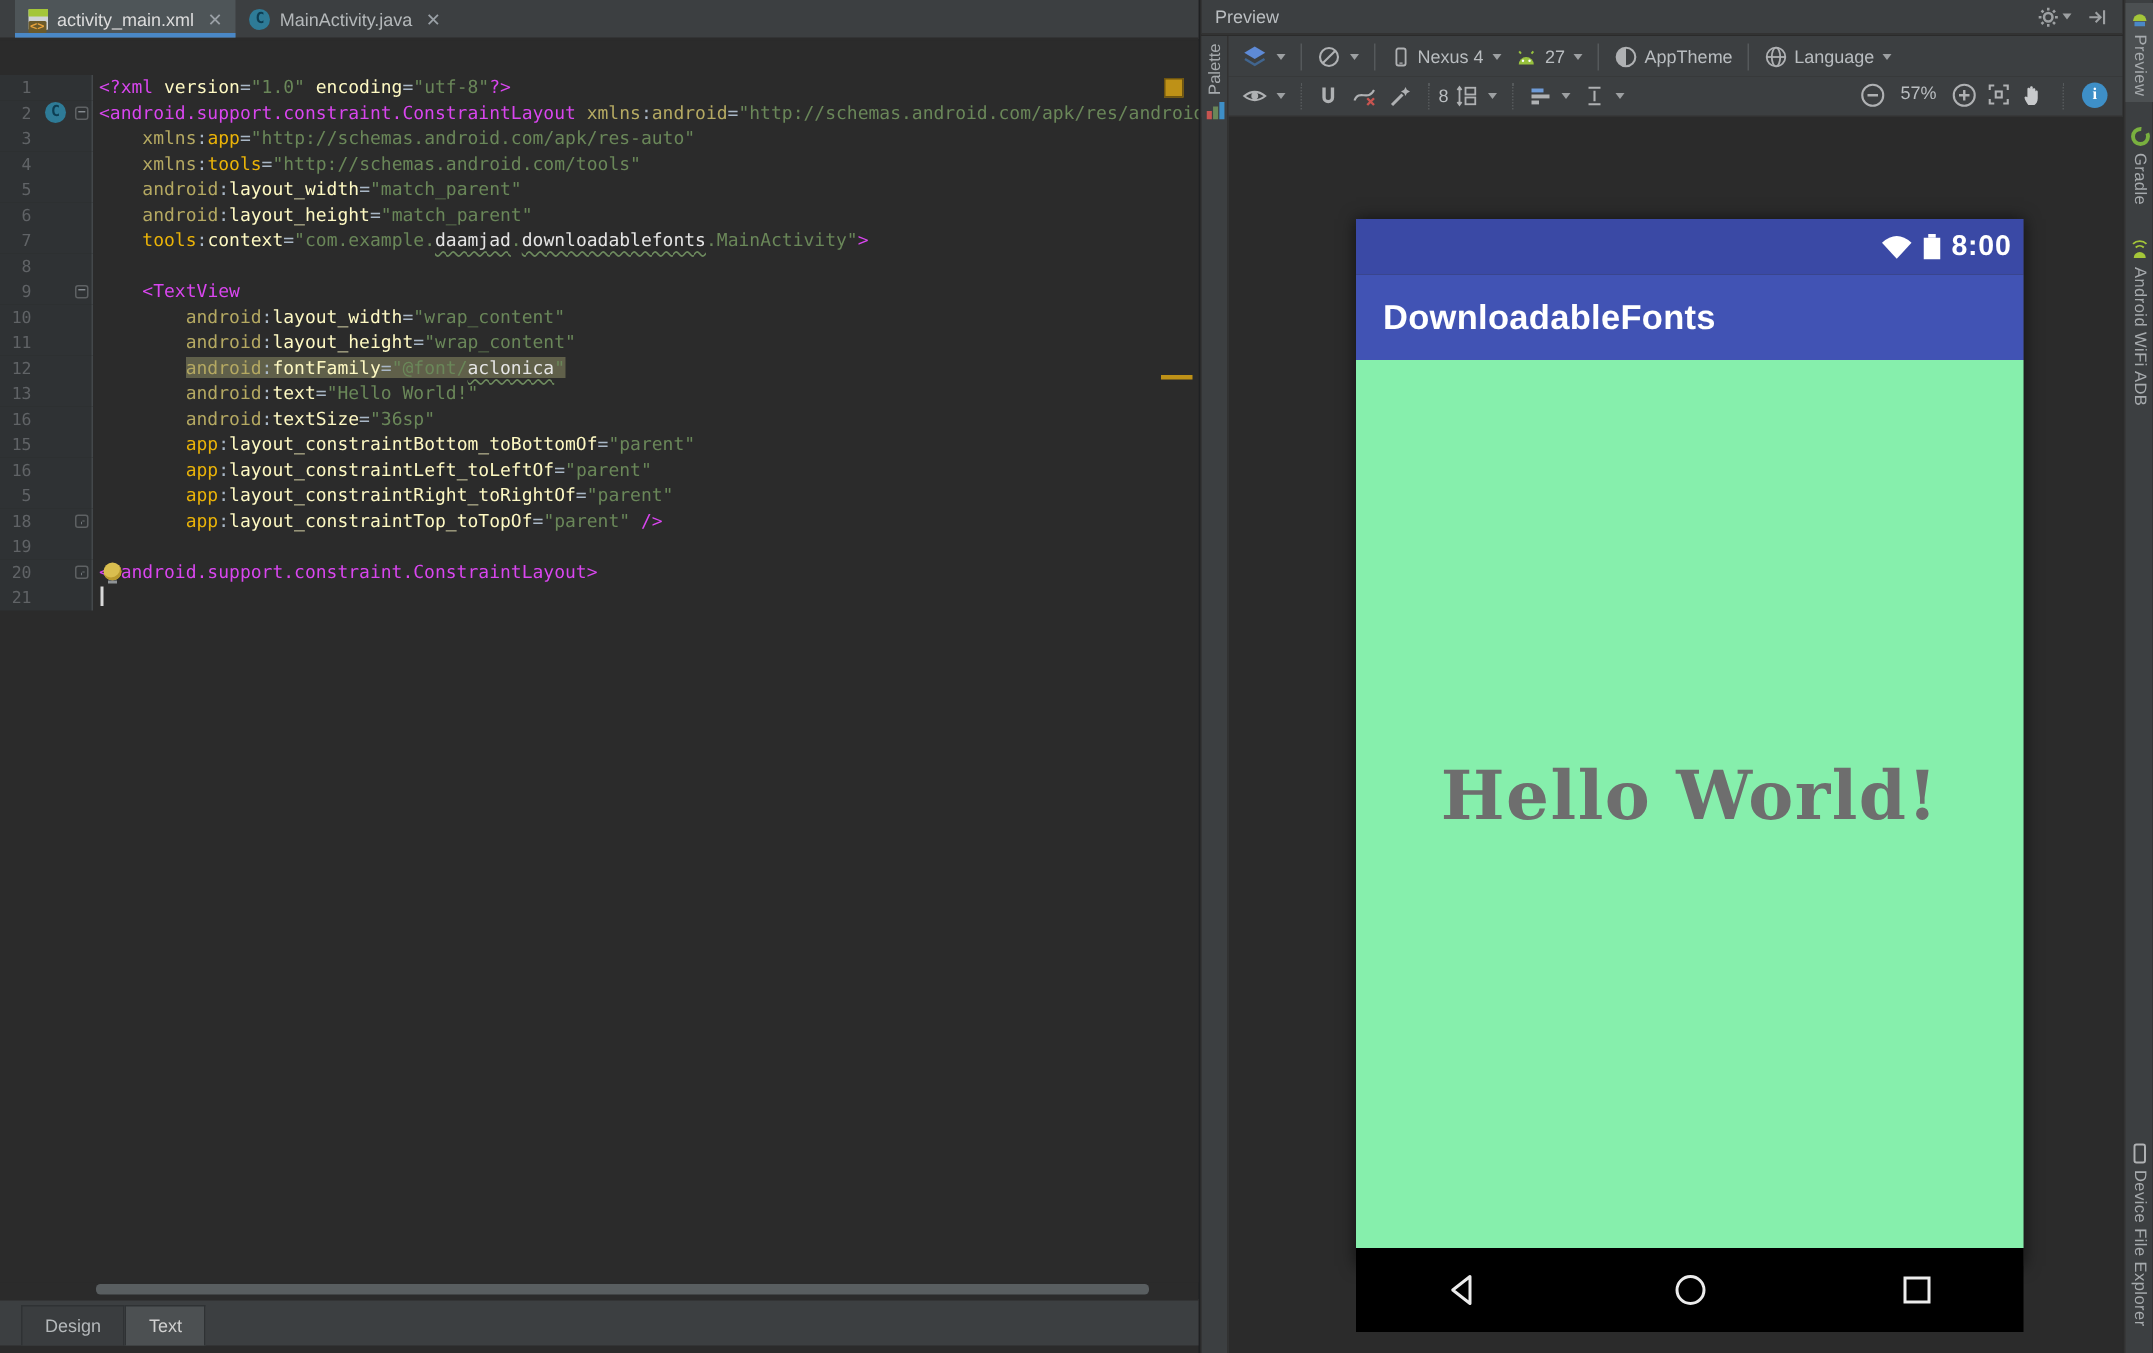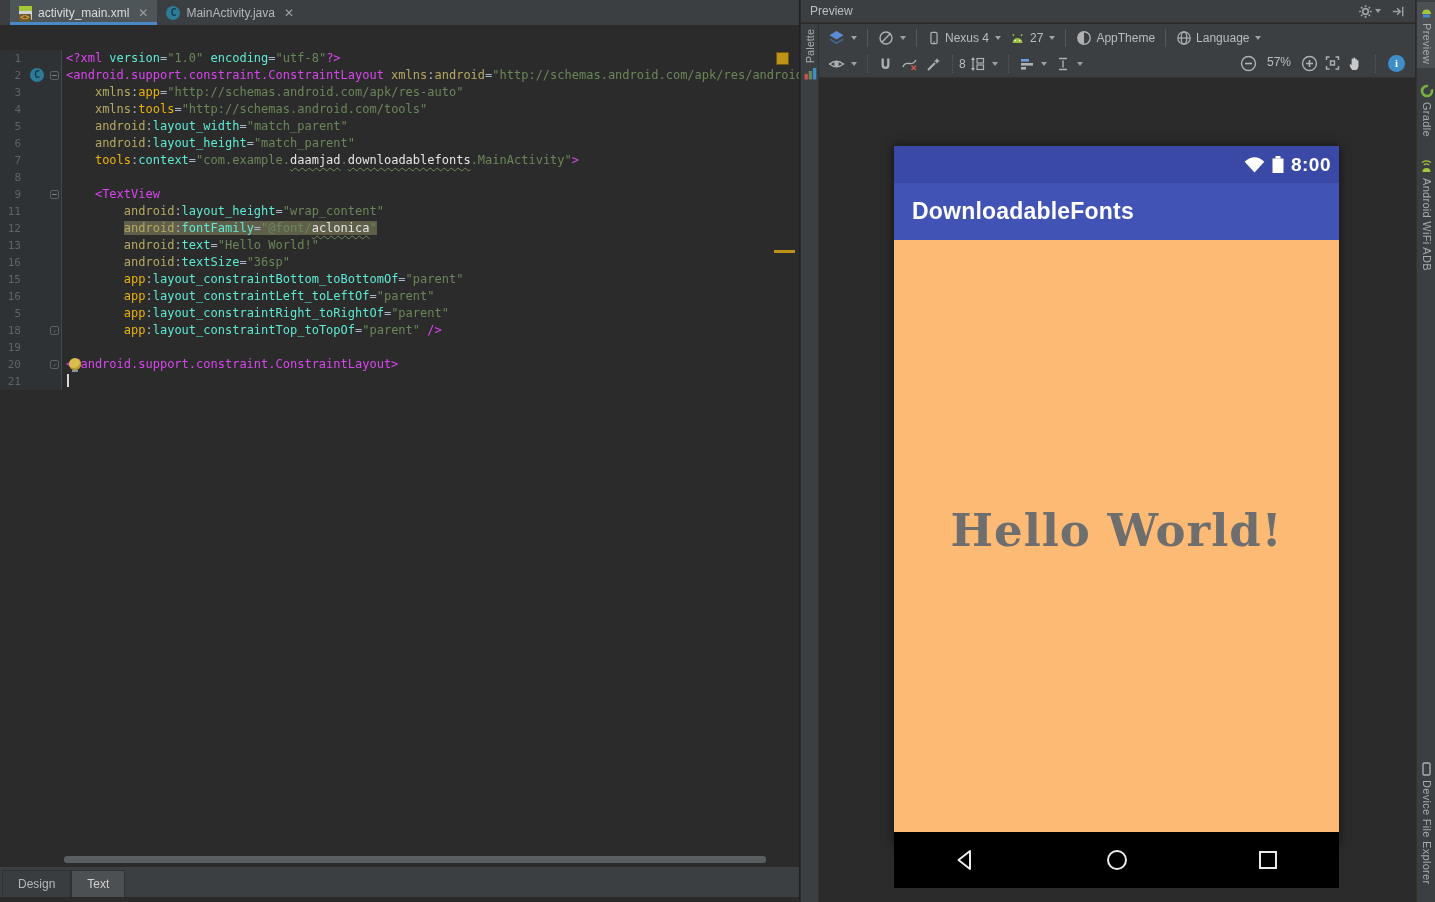--- a/index.html
+++ b/index.html
@@ -27,33 +27,33 @@
   #code-lines{position:absolute;top:23px;left:0;right:0}
   .code-line{display:flex;height:17px;line-height:17px;font-family:"DejaVu Sans Mono",monospace;font-size:12px;white-space:pre}
   .g-num{width:28px;text-align:right;padding-right:7px;color:#606366;background:#2f3234;flex:none;font-size:11px}
   .g-icon{width:20px;flex:none;background:#2f3234;position:relative}
   .g-fold{width:14px;flex:none;background:#2f3234;border-right:1px solid #44484b;position:relative}
   .l-text{padding-left:4px;position:relative;color:#A9B7C6}
   .cicon{position:absolute;left:2px;top:1px;width:14px;height:14px;border-radius:50%;background:#2E7B97;color:#0d3d52;font:700 10px/14px "DejaVu Sans Mono",monospace;text-align:center}
   .fold-open,.fold-end{position:absolute;right:2px;top:4px;width:9px;height:9px;border:1px solid #5e6163;border-radius:2px;color:#9aa0a6;font:9px/7px "DejaVu Sans Mono",monospace;text-align:center;background:#2f3234}
   .fold-open::before{content:"\2212"}
   .fold-end::before{content:"\230C";font-size:7px;line-height:8px}
-  .c-tag{color:#d946ef}.c-ns{color:#B5A962}.c-nsp{color:#eab308}.c-attr{color:#5eead4}.c-p{color:#A9B7C6}
+  .c-tag{color:#d946ef}.c-ns{color:#B5A962}.c-nsp{color:#eab308}.c-attr{color:#fef9c3}.c-p{color:#A9B7C6}
   .c-str{color:#6A8759}
   .c-strE{color:#e5e5e5;text-decoration:underline wavy #6E8B5E 1px;text-underline-offset:3px}
   .line-hl{background:#60604a}
   .caret{display:inline-block;width:2px;height:13px;background:#d8d8d8;vertical-align:-2px;margin-left:1px}
   .bulb{position:absolute;left:7px;top:2px;width:12px;height:12px;border-radius:50%;background:#D9BE4F;z-index:3;box-shadow:inset -1px -2px 0 #b99a2e}
   .bulb::after{content:"";position:absolute;left:3px;bottom:-2px;width:6px;height:2px;background:#8f9396}
   .stripe-warn-box{position:absolute;right:10px;top:25px;width:13px;height:13px;background:var(--warn);border:1px solid #6e5510}
   .stripe-mark{position:absolute;right:4px;top:223px;width:21px;height:3px;background:var(--warn)}
 
   .hscroll{position:absolute;left:64px;top:856px;width:702px;height:9px}
   .hscroll .thumb{height:7px;background:#595e60;border-radius:3px}
-  .bottom-tabs{position:absolute;left:0;right:0;top:866px;height:31px;background:#3c3f41;display:flex;align-items:flex-end;padding-left:2px;border-top:1px solid #2b2b2b}
+  .bottom-tabs{position:absolute;left:0;right:0;top:866px;height:31px;background:#3c3f41;display:flex;align-items:flex-end;padding-left:14px;border-top:1px solid #2b2b2b}
   .btab{height:27px;line-height:26px;padding:0 15px;font-size:12px;color:#b4b8ba;background:#3a3d3f;border:1px solid #2f3234;border-bottom:none}
   .btab.active{background:#4c5052;color:#d0d0d0}
 
   
   .preview-pane{position:absolute;left:801px;top:0;width:614px;height:902px;background:#2b2b2b}
   .pv-header{position:absolute;top:0;left:0;right:0;height:23px;background:#3c3f41;border-bottom:1px solid #323232;display:flex;align-items:center;padding:0 9px;color:#bbbfc2;font-size:12px;gap:10px}
   .pv-header .sp{flex:1}
   .pv-t1{position:absolute;top:24px;left:0;right:0;height:27px;background:#3c3f41;display:flex;align-items:center;padding-left:23px;color:#b9bdc0;font-size:12px}
   .pv-t2{position:absolute;top:51px;left:0;right:0;height:27px;background:#3c3f41;border-bottom:1px solid #323232;display:flex;align-items:center;padding-left:23px;padding-right:10px;color:#b9bdc0;font-size:12px}
   .tbi{display:flex;align-items:center;gap:4px;padding:0 4px}
@@ -61,25 +61,25 @@
   .dsep{width:1px;height:18px;border-left:1px dotted #55595b;margin:0 6px;flex:none}
   .arr{width:0;height:0;border-left:3.5px solid transparent;border-right:3.5px solid transparent;border-top:4px solid #9da0a2;margin-left:2px}
   .zoomtxt{padding:0 4px}
   .mleft{margin-left:auto;display:flex;align-items:flex-start;gap:6px}
 
   .palette-strip{position:absolute;left:0;top:24px;width:18px;bottom:0;background:#3c3f41;border-right:1px solid #323232}
   .palette-btn{position:absolute;top:3px;left:0;width:18px;display:flex;flex-direction:column;align-items:center;gap:4px;padding:2px 0}
   .vtext-ccw{writing-mode:vertical-rl;transform:rotate(180deg);font-size:11px;color:#a7abae}
 
   .canvas{position:absolute;left:19px;top:78px;right:0;bottom:0;background:#2b2b2b}
-  .device{position:absolute;left:74px;top:68px;width:445px;height:698px;box-shadow:0 0 10px rgba(0,0,0,.6)}
+  .device{position:absolute;left:84px;top:68px;width:445px;height:698px;box-shadow:0 0 10px rgba(0,0,0,.6)}
   .statusbar{height:37px;background:var(--statusbar);display:flex;align-items:center;justify-content:flex-end;gap:7px;padding-right:8px;color:#fff}
   .time{font-size:19px;font-weight:700;letter-spacing:.5px}
   .appbar{height:57px;background:var(--appbar);color:#fff;display:flex;align-items:center;padding-left:18px;font-size:23px;font-weight:600;letter-spacing:.2px}
-  .scr-content{height:592px;background:#fdba74;position:relative}
+  .scr-content{height:592px;background:#86efac;position:relative}
   .hello{position:absolute;top:264px;left:0;width:100%;text-align:center;font-family:"DejaVu Serif",serif;font-weight:700;font-size:45px;color:#6e6e6e;letter-spacing:1px}
   .navbar{position:relative;height:56px;background:#000}
   .navico{position:absolute;top:50%;transform:translate(-50%,-50%)}
   .nav-back{left:16%}.nav-home{left:50%}.nav-recents{left:84%}
 
   
   .right-strip{position:absolute;left:1416px;top:0;width:19px;height:902px;background:#3c3f41;border-left:1px solid #323232}
   .vbtn{position:absolute;left:0;width:19px;display:flex;flex-direction:column;align-items:center;gap:4px;padding:4px 0;color:#a7abae}
   .vbtn.active{background:#4c5052}
   .vbtn .vlabel{writing-mode:vertical-rl;font-size:11px;letter-spacing:.3px}
@@ -110,20 +110,21 @@
       <div id="code-lines">
           <div class="code-line"><span class="g-num">1</span><span class="g-icon"></span><span class="g-fold"></span><span class="l-text"><span class="c-tag">&lt;?xml</span><span class="c-attr"> version</span><span class="c-p">=</span><span class="c-str">"1.0"</span><span class="c-attr"> encoding</span><span class="c-p">=</span><span class="c-str">"utf-8"</span><span class="c-tag">?&gt;</span></span></div>
           <div class="code-line"><span class="g-num">2</span><span class="g-icon"><span class="cicon">C</span></span><span class="g-fold"><span class="fold-open"></span></span><span class="l-text"><span class="c-tag">&lt;android.support.constraint.ConstraintLayout</span><span class="c-ns"> xmlns</span><span class="c-p">:</span><span class="c-ns">android</span><span class="c-p">=</span><span class="c-str">"http://schemas.android.com/apk/res/android"</span></span></div>
           <div class="code-line"><span class="g-num">3</span><span class="g-icon"></span><span class="g-fold"></span><span class="l-text"><span class="c-p">    </span><span class="c-ns">xmlns</span><span class="c-p">:</span><span class="c-nsp">app</span><span class="c-p">=</span><span class="c-str">"http://schemas.android.com/apk/res-auto"</span></span></div>
           <div class="code-line"><span class="g-num">4</span><span class="g-icon"></span><span class="g-fold"></span><span class="l-text"><span class="c-p">    </span><span class="c-ns">xmlns</span><span class="c-p">:</span><span class="c-nsp">tools</span><span class="c-p">=</span><span class="c-str">"http://schemas.android.com/tools"</span></span></div>
           <div class="code-line"><span class="g-num">5</span><span class="g-icon"></span><span class="g-fold"></span><span class="l-text"><span class="c-p">    </span><span class="c-ns">android</span><span class="c-p">:</span><span class="c-attr">layout_width</span><span class="c-p">=</span><span class="c-str">"match_parent"</span></span></div>
           <div class="code-line"><span class="g-num">6</span><span class="g-icon"></span><span class="g-fold"></span><span class="l-text"><span class="c-p">    </span><span class="c-ns">android</span><span class="c-p">:</span><span class="c-attr">layout_height</span><span class="c-p">=</span><span class="c-str">"match_parent"</span></span></div>
           <div class="code-line"><span class="g-num">7</span><span class="g-icon"></span><span class="g-fold"></span><span class="l-text"><span class="c-p">    </span><span class="c-nsp">tools</span><span class="c-p">:</span><span class="c-attr">context</span><span class="c-p">=</span><span class="c-str">"com.example.</span><span class="c-strE">daamjad</span><span class="c-str">.</span><span class="c-strE">downloadablefonts</span><span class="c-str">.MainActivity"</span><span class="c-tag">&gt;</span></span></div>
           <div class="code-line"><span class="g-num">8</span><span class="g-icon"></span><span class="g-fold"></span><span class="l-text"></span></div>
           <div class="code-line"><span class="g-num">9</span><span class="g-icon"></span><span class="g-fold"><span class="fold-open"></span></span><span class="l-text"><span class="c-p">    </span><span class="c-tag">&lt;TextView</span></span></div>
+          <div class="code-line"><span class="g-num">10</span><span class="g-icon"></span><span class="g-fold"></span><span class="l-text"><span class="c-p">        </span><span class="c-ns">android</span><span class="c-p">:</span><span class="c-attr">layout_width</span><span class="c-p">=</span><span class="c-str">"wrap_content"</span></span></div>
           <div class="code-line"><span class="g-num">11</span><span class="g-icon"></span><span class="g-fold"></span><span class="l-text"><span class="c-p">        </span><span class="c-ns">android</span><span class="c-p">:</span><span class="c-attr">layout_height</span><span class="c-p">=</span><span class="c-str">"wrap_content"</span></span></div>
           <div class="code-line"><span class="g-num">12</span><span class="g-icon"></span><span class="g-fold"></span><span class="l-text"><span class="c-p">        </span><span class="line-hl"><span class="c-ns">android</span><span class="c-p">:</span><span class="c-attr">fontFamily</span><span class="c-p">=</span><span class="c-str">"@font/</span><span class="c-strE">aclonica</span><span class="c-str">"</span></span></span></div>
           <div class="code-line"><span class="g-num">13</span><span class="g-icon"></span><span class="g-fold"></span><span class="l-text"><span class="c-p">        </span><span class="c-ns">android</span><span class="c-p">:</span><span class="c-attr">text</span><span class="c-p">=</span><span class="c-str">"Hello World!"</span></span></div>
           <div class="code-line"><span class="g-num">16</span><span class="g-icon"></span><span class="g-fold"></span><span class="l-text"><span class="c-p">        </span><span class="c-ns">android</span><span class="c-p">:</span><span class="c-attr">textSize</span><span class="c-p">=</span><span class="c-str">"36sp"</span></span></div>
           <div class="code-line"><span class="g-num">15</span><span class="g-icon"></span><span class="g-fold"></span><span class="l-text"><span class="c-p">        </span><span class="c-nsp">app</span><span class="c-p">:</span><span class="c-attr">layout_constraintBottom_toBottomOf</span><span class="c-p">=</span><span class="c-str">"parent"</span></span></div>
           <div class="code-line"><span class="g-num">16</span><span class="g-icon"></span><span class="g-fold"></span><span class="l-text"><span class="c-p">        </span><span class="c-nsp">app</span><span class="c-p">:</span><span class="c-attr">layout_constraintLeft_toLeftOf</span><span class="c-p">=</span><span class="c-str">"parent"</span></span></div>
           <div class="code-line"><span class="g-num">5</span><span class="g-icon"></span><span class="g-fold"></span><span class="l-text"><span class="c-p">        </span><span class="c-nsp">app</span><span class="c-p">:</span><span class="c-attr">layout_constraintRight_toRightOf</span><span class="c-p">=</span><span class="c-str">"parent"</span></span></div>
           <div class="code-line"><span class="g-num">18</span><span class="g-icon"></span><span class="g-fold"><span class="fold-end"></span></span><span class="l-text"><span class="c-p">        </span><span class="c-nsp">app</span><span class="c-p">:</span><span class="c-attr">layout_constraintTop_toTopOf</span><span class="c-p">=</span><span class="c-str">"parent"</span><span class="c-tag"> /&gt;</span></span></div>
           <div class="code-line"><span class="g-num">19</span><span class="g-icon"></span><span class="g-fold"></span><span class="l-text"></span></div>
           <div class="code-line"><span class="g-num">20</span><span class="g-icon"></span><span class="g-fold"><span class="fold-end"></span></span><span class="l-text"><span class="c-tag">&lt;/android.support.constraint.ConstraintLayout&gt;</span><span class="bulb"></span></span></div>

